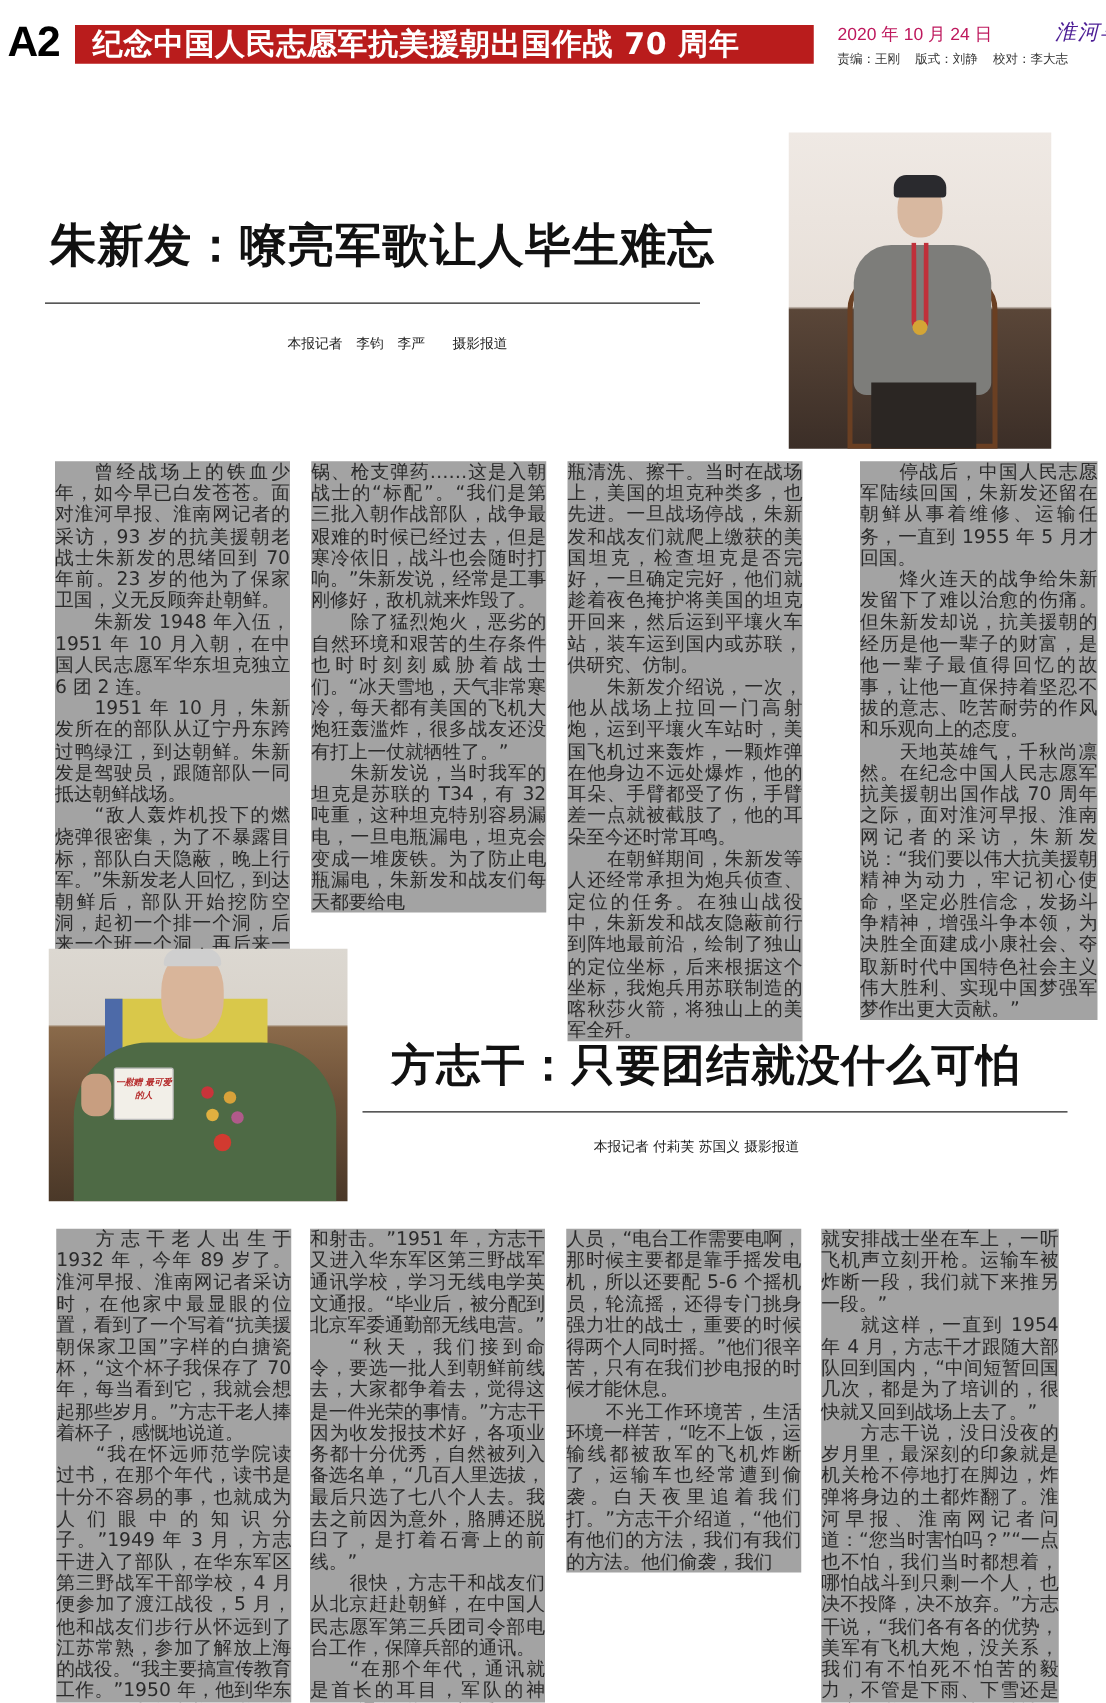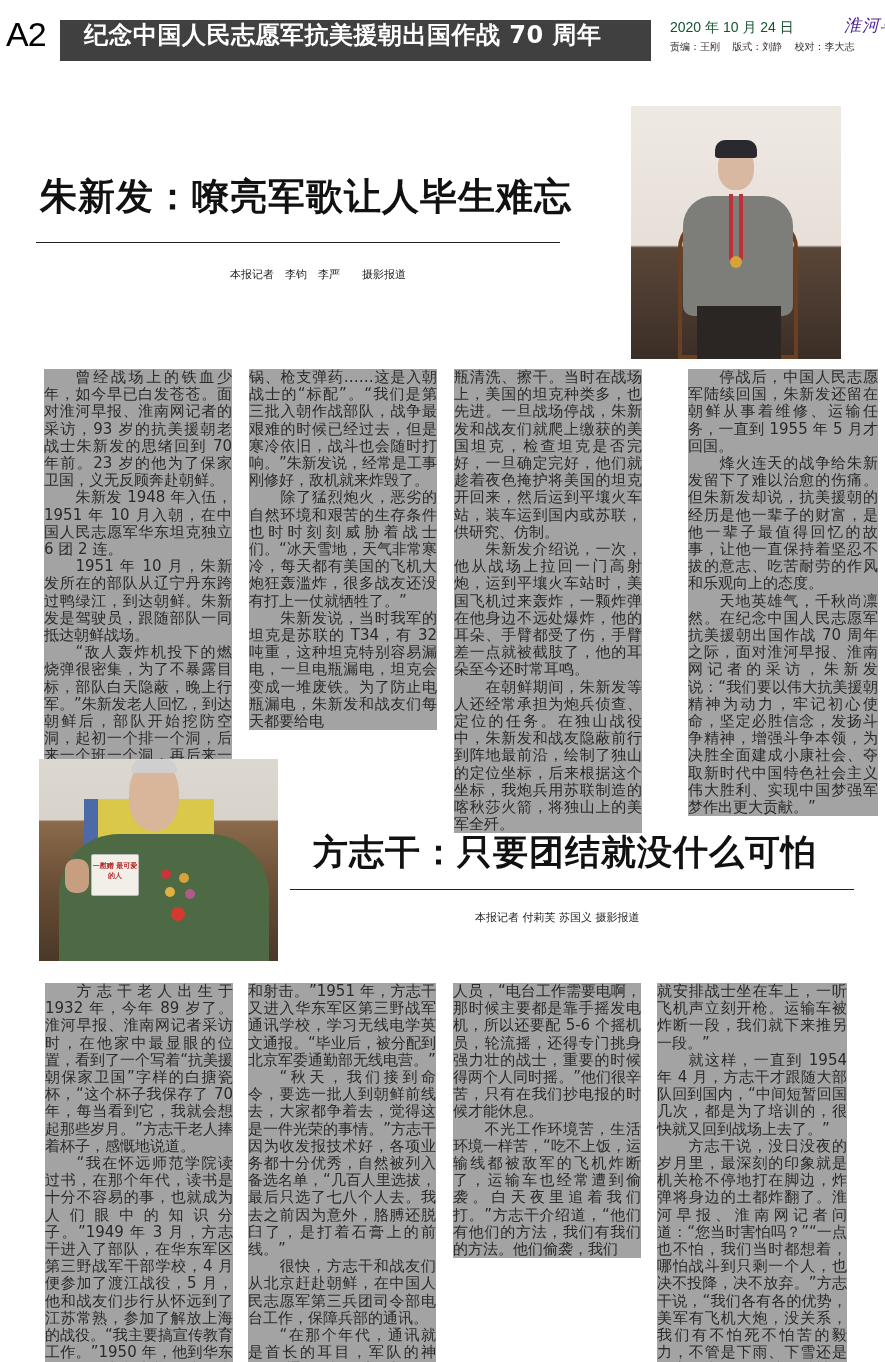--- a/index.html
+++ b/index.html
@@ -1,22 +1,22 @@
 <!DOCTYPE html>
 <html><head>
 <meta charset="utf-8">
 <style>
   * { box-sizing: border-box; margin: 0; padding: 0; }
   html, body { width: 885px; height: 1362px; background: #ffffff; overflow: hidden; }
   body { position: relative; font-family: "DejaVu Sans", sans-serif; color: #1a1a1a; }
 
   
-  .page-no { position: absolute; left: 6px; top: 16px; font-family: "Liberation Sans", sans-serif; font-weight: normal; font-size: 34px; line-height: 36px; color: #000; letter-spacing: -1px; }
-  .banner { position: absolute; left: 60px; top: 20px; width: 591px; height: 41px; background: #404040; color: #fff; font-family: "DejaVu Sans", sans-serif; font-weight: bold; font-size: 24px; line-height: 31px; padding-left: 24px; letter-spacing: 0.5px; white-space: nowrap; overflow: hidden; }
-  .date { position: absolute; left: 670px; top: 19px; font-family: "Liberation Sans", sans-serif; font-size: 14px; color: #14532d; white-space: nowrap; }
+  .page-no { position: absolute; left: 6px; top: 16px; font-family: "Liberation Sans", sans-serif; font-weight: bold; font-size: 34px; line-height: 36px; color: #000; letter-spacing: -1px; }
+  .banner { position: absolute; left: 60px; top: 20px; width: 591px; height: 31px; background: #b91c1c; color: #fff; font-family: "DejaVu Sans", sans-serif; font-weight: bold; font-size: 24px; line-height: 31px; padding-left: 14px; letter-spacing: 0.5px; white-space: nowrap; overflow: hidden; }
+  .date { position: absolute; left: 670px; top: 19px; font-family: "Liberation Sans", sans-serif; font-size: 14px; color: #be185d; white-space: nowrap; }
   .masthead { position: absolute; left: 844px; top: 14px; font-family: "DejaVu Serif", serif; font-style: italic; font-size: 17px; color: #4c1d95; letter-spacing: 1px; white-space: nowrap; }
   .editors { position: absolute; left: 670px; top: 40px; font-size: 10px; color: #333; white-space: nowrap; }
   .editors span { margin-right: 9px; }
 
   
   .headline { position: absolute; font-family: "DejaVu Sans", sans-serif; font-weight: bold; color: #111; white-space: nowrap; letter-spacing: 1px; }
   .rule { position: absolute; height: 1px; background: #222; }
   .byline { position: absolute; font-size: 11px; color: #222; white-space: nowrap; }
   .col { position: absolute; width: 188px; font-size: 15px; line-height: 17.2px; color: #2a2a2a; background: #a3a3a3; text-align: justify; }
   .col p { text-indent: 2.1em; }
@@ -28,21 +28,21 @@
   .p1 { left: 631px; top: 106px; width: 210px; height: 253px; background: linear-gradient(180deg, #efe9e4 0%, #e7dfd8 55%, #5a4638 56%, #3b2e27 100%); }
   .p1 .chair { position: absolute; left: 47px; top: 112px; width: 120px; height: 141px; border: 4px solid #6a3f22; border-radius: 30px 30px 0 0; }
   .p1 .body { position: absolute; left: 52px; top: 90px; width: 110px; height: 120px; background: #7d7d7a; border-radius: 30px 30px 10px 10px; }
   .p1 .legs { position: absolute; left: 66px; top: 200px; width: 84px; height: 53px; background: #2b2623; }
   .p1 .head { position: absolute; left: 87px; top: 40px; width: 36px; height: 44px; background: #d8b8a0; border-radius: 45%; }
   .p1 .cap { position: absolute; left: 84px; top: 34px; width: 42px; height: 18px; background: #2a2a2e; border-radius: 10px 10px 3px 3px; }
   .p1 .ribbon { position: absolute; left: 98px; top: 88px; width: 14px; height: 70px; border-left: 4px solid #c0303a; border-right: 4px solid #c0303a; border-radius: 0 0 10px 10px; }
   .p1 .medal { position: absolute; left: 99px; top: 150px; width: 12px; height: 12px; background: #d4a536; border-radius: 50%; }
 
   
-  .p2 { left: 39px; top: 759px; width: 239px; height: 202px; background: linear-gradient(180deg, #dcd8d1 0%, #d8d2ca 30%, #8a6a4a 31%, #6d5038 60%, #4a3828 100%); }
+  .p2 { left: 39px; top: 759px; width: 239px; height: 202px; background: linear-gradient(180deg, #dcd8d1 0%, #d8d2ca 30%, #8a6a4a 31%, #6d5038 60%, #4a3828 100%); font-style: italic; }
   .p2 .seat { position: absolute; left: 45px; top: 40px; width: 130px; height: 90px; background: #d9c84a; border-left: 14px solid #4d6aa8; }
   .p2 .body { position: absolute; left: 20px; top: 75px; width: 210px; height: 127px; background: #4e6a45; border-radius: 60px 60px 0 0; }
   .p2 .head { position: absolute; left: 90px; top: 2px; width: 50px; height: 70px; background: #d9b59a; border-radius: 45%; }
   .p2 .hair { position: absolute; left: 92px; top: 0; width: 46px; height: 14px; background: #cfcfcf; border-radius: 20px 20px 4px 4px; }
   .p2 .mug { position: absolute; left: 52px; top: 95px; width: 48px; height: 42px; background: #f2efe8; border: 1px solid #bbb; border-radius: 2px; font-size: 7px; color: #b52a2a; text-align: center; line-height: 10px; padding-top: 6px; font-weight: bold; }
   .p2 .hand { position: absolute; left: 26px; top: 100px; width: 24px; height: 34px; background: #c89e80; border-radius: 10px; }
   .p2 .medals { position: absolute; left: 118px; top: 110px; width: 46px; height: 56px; }
   .p2 .medals i { position: absolute; width: 10px; height: 10px; border-radius: 50%; }
 </style>
 </head>

